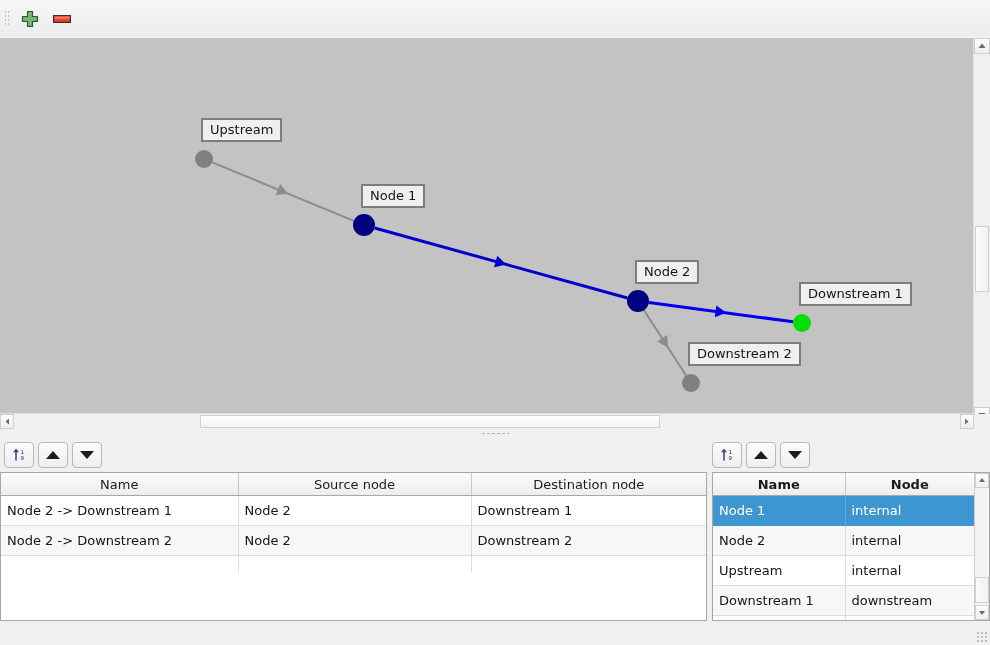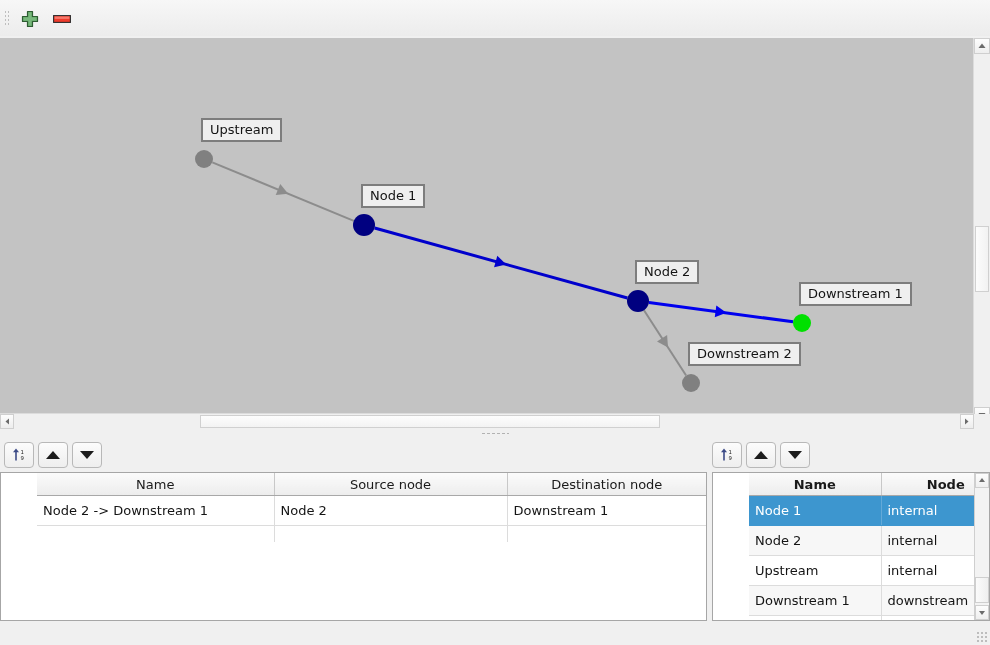--- a/index.html
+++ b/index.html
@@ -106,21 +106,21 @@
     background:linear-gradient(#fcfcfc,#eeeeee);
     border:1px solid #b8b8b8;border-radius:4px;
     display:flex;align-items:center;justify-content:center;
     cursor:pointer;box-sizing:border-box;
   }
   .tri{width:0;height:0;border-left:7px solid transparent;border-right:7px solid transparent;}
   .tri.up{border-bottom:8px solid #1c1c1c;}
   .tri.down{border-top:8px solid #1c1c1c;}
 
   
-  .table-box{position:absolute;background:#ffffff;border:1px solid #a6a6a6;box-sizing:border-box;overflow:hidden;padding-left:36px;}
+  .table-box{position:absolute;background:#ffffff;border:1px solid #a6a6a6;box-sizing:border-box;overflow:hidden;}
   table{border-collapse:collapse;width:100%;table-layout:fixed;}
   th{
     background:linear-gradient(#fbfbfb,#ededed);
     border-right:1px solid #c8c8c8;border-bottom:1px solid #a8a8a8;
     font-weight:normal;font-size:13px;color:#1a1a1a;
     height:22px;padding:0 4px;text-align:center;
   }
   th:last-child{border-right:none;}
   td{
     border-right:1px solid #dcdcdc;border-bottom:1px solid #dcdcdc;
@@ -295,20 +295,25 @@
         <th>Source node</th>
         <th>Destination node</th>
       </tr>
         </thead>
       <tbody id="conn-body">
           <tr class="">
             <td>Node 2 -&gt; Downstream 1</td>
             <td>Node 2</td>
             <td>Downstream 1</td>
           </tr>
+          <tr class="alt">
+            <td>Node 2 -&gt; Downstream 2</td>
+            <td>Node 2</td>
+            <td>Downstream 2</td>
+          </tr>
           <tr class="filler">
             <td></td>
             <td></td>
             <td></td>
           </tr>
         </tbody>
     </table>
   </div>
 
   <div class="table-box" style="left:712px;top:472px;width:278px;height:149px;">

